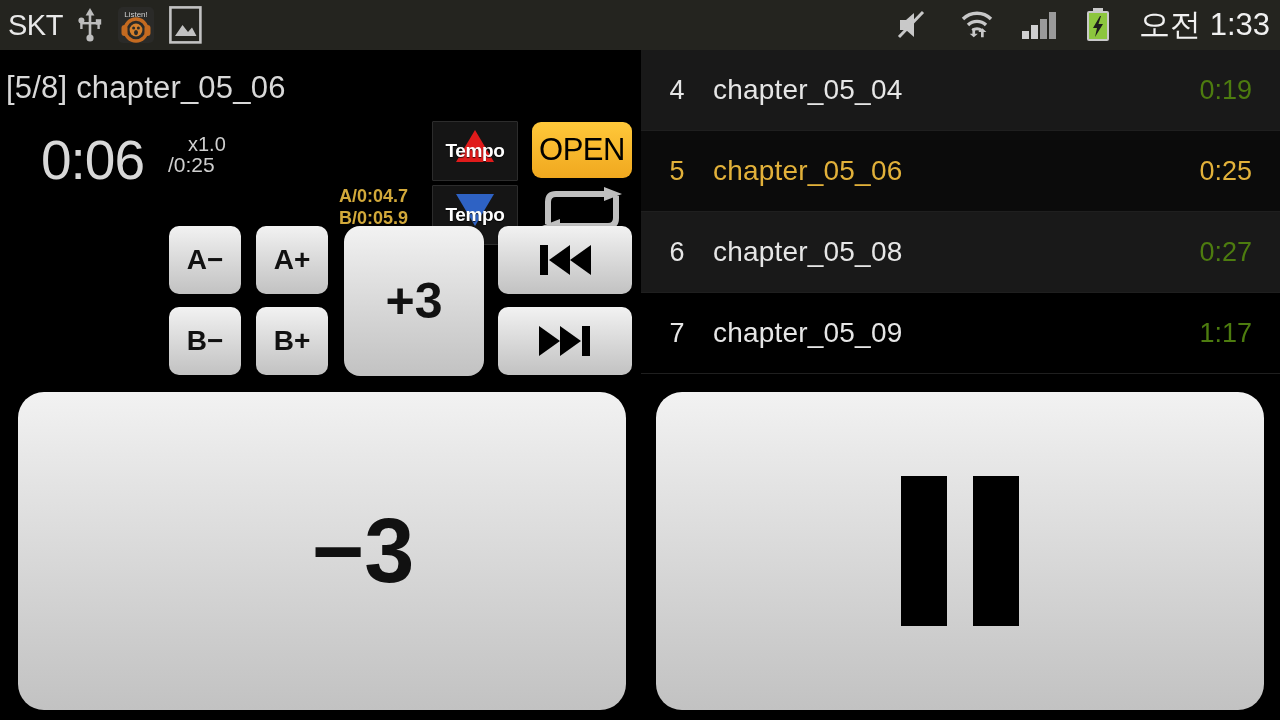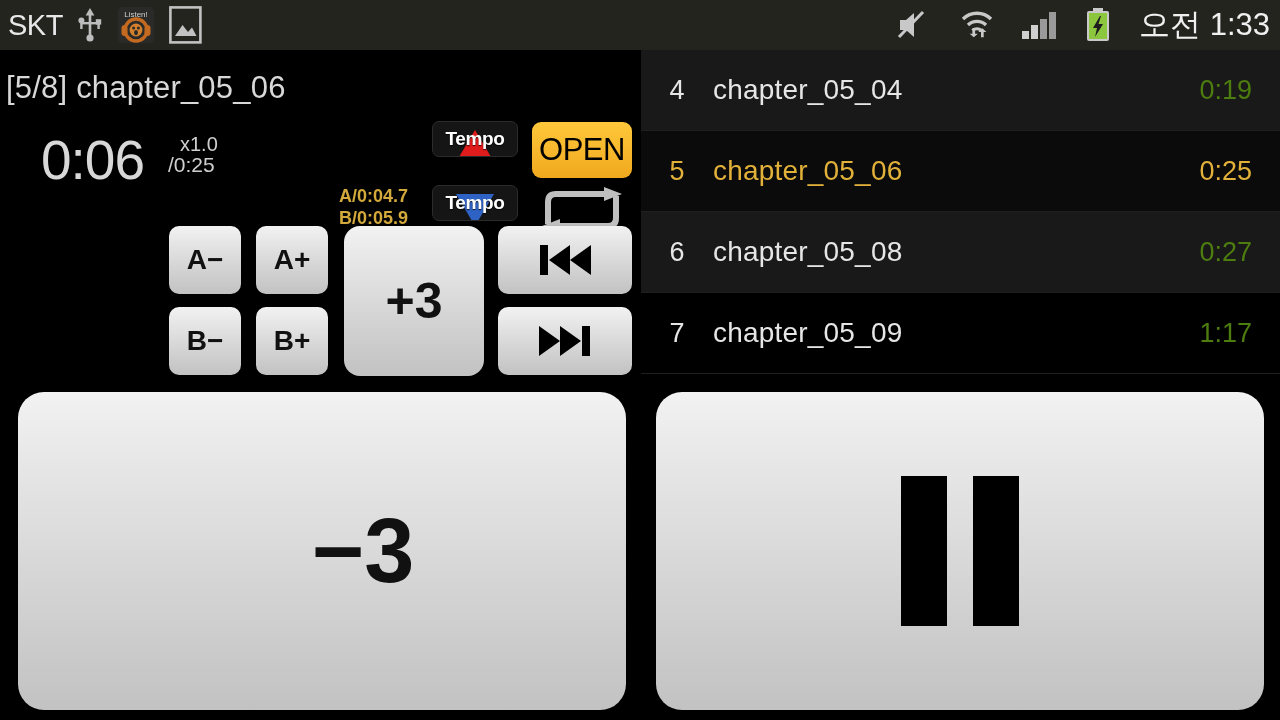--- a/index.html
+++ b/index.html
@@ -81,21 +81,21 @@
     margin-left: 6px;
   }
   #speed-block {
     position: absolute;
     left: 168px; top: 84px;
     line-height: 1.02;
   }
   #speed-rate {
     color: #cfcfcf;
     font-size: 20px;
-    margin-left: 12px;
+    margin-left: 20px;
     display: block;
     letter-spacing: 0px;
   }
   #total-time {
     color: #cfcfcf;
     font-size: 21px;
     display: block;
     letter-spacing: 0px;
   }
   #ab-markers {
@@ -106,24 +106,24 @@
     line-height: 1.22;
     text-align: left;
     font-family: "Liberation Sans", sans-serif;
     font-weight: bold;
   }
   #ab-markers span { display: block; }
 
   
   .tempo-btn {
     position: absolute;
-    width: 86px; height: 36px;
+    width: 86px; height: 60px;
     background: #151515;
     border: 1px solid #2c2c2c;
-    border-radius: 7px;
+    border-radius: 1px;
     box-sizing: border-box;
     display: flex;
     align-items: center;
     justify-content: center;
     overflow: hidden;
   }
   #tempo-up { left: 432px; top: 71px; }
   #tempo-down { left: 432px; top: 135px; }
   .tempo-tri {
     position: absolute;

